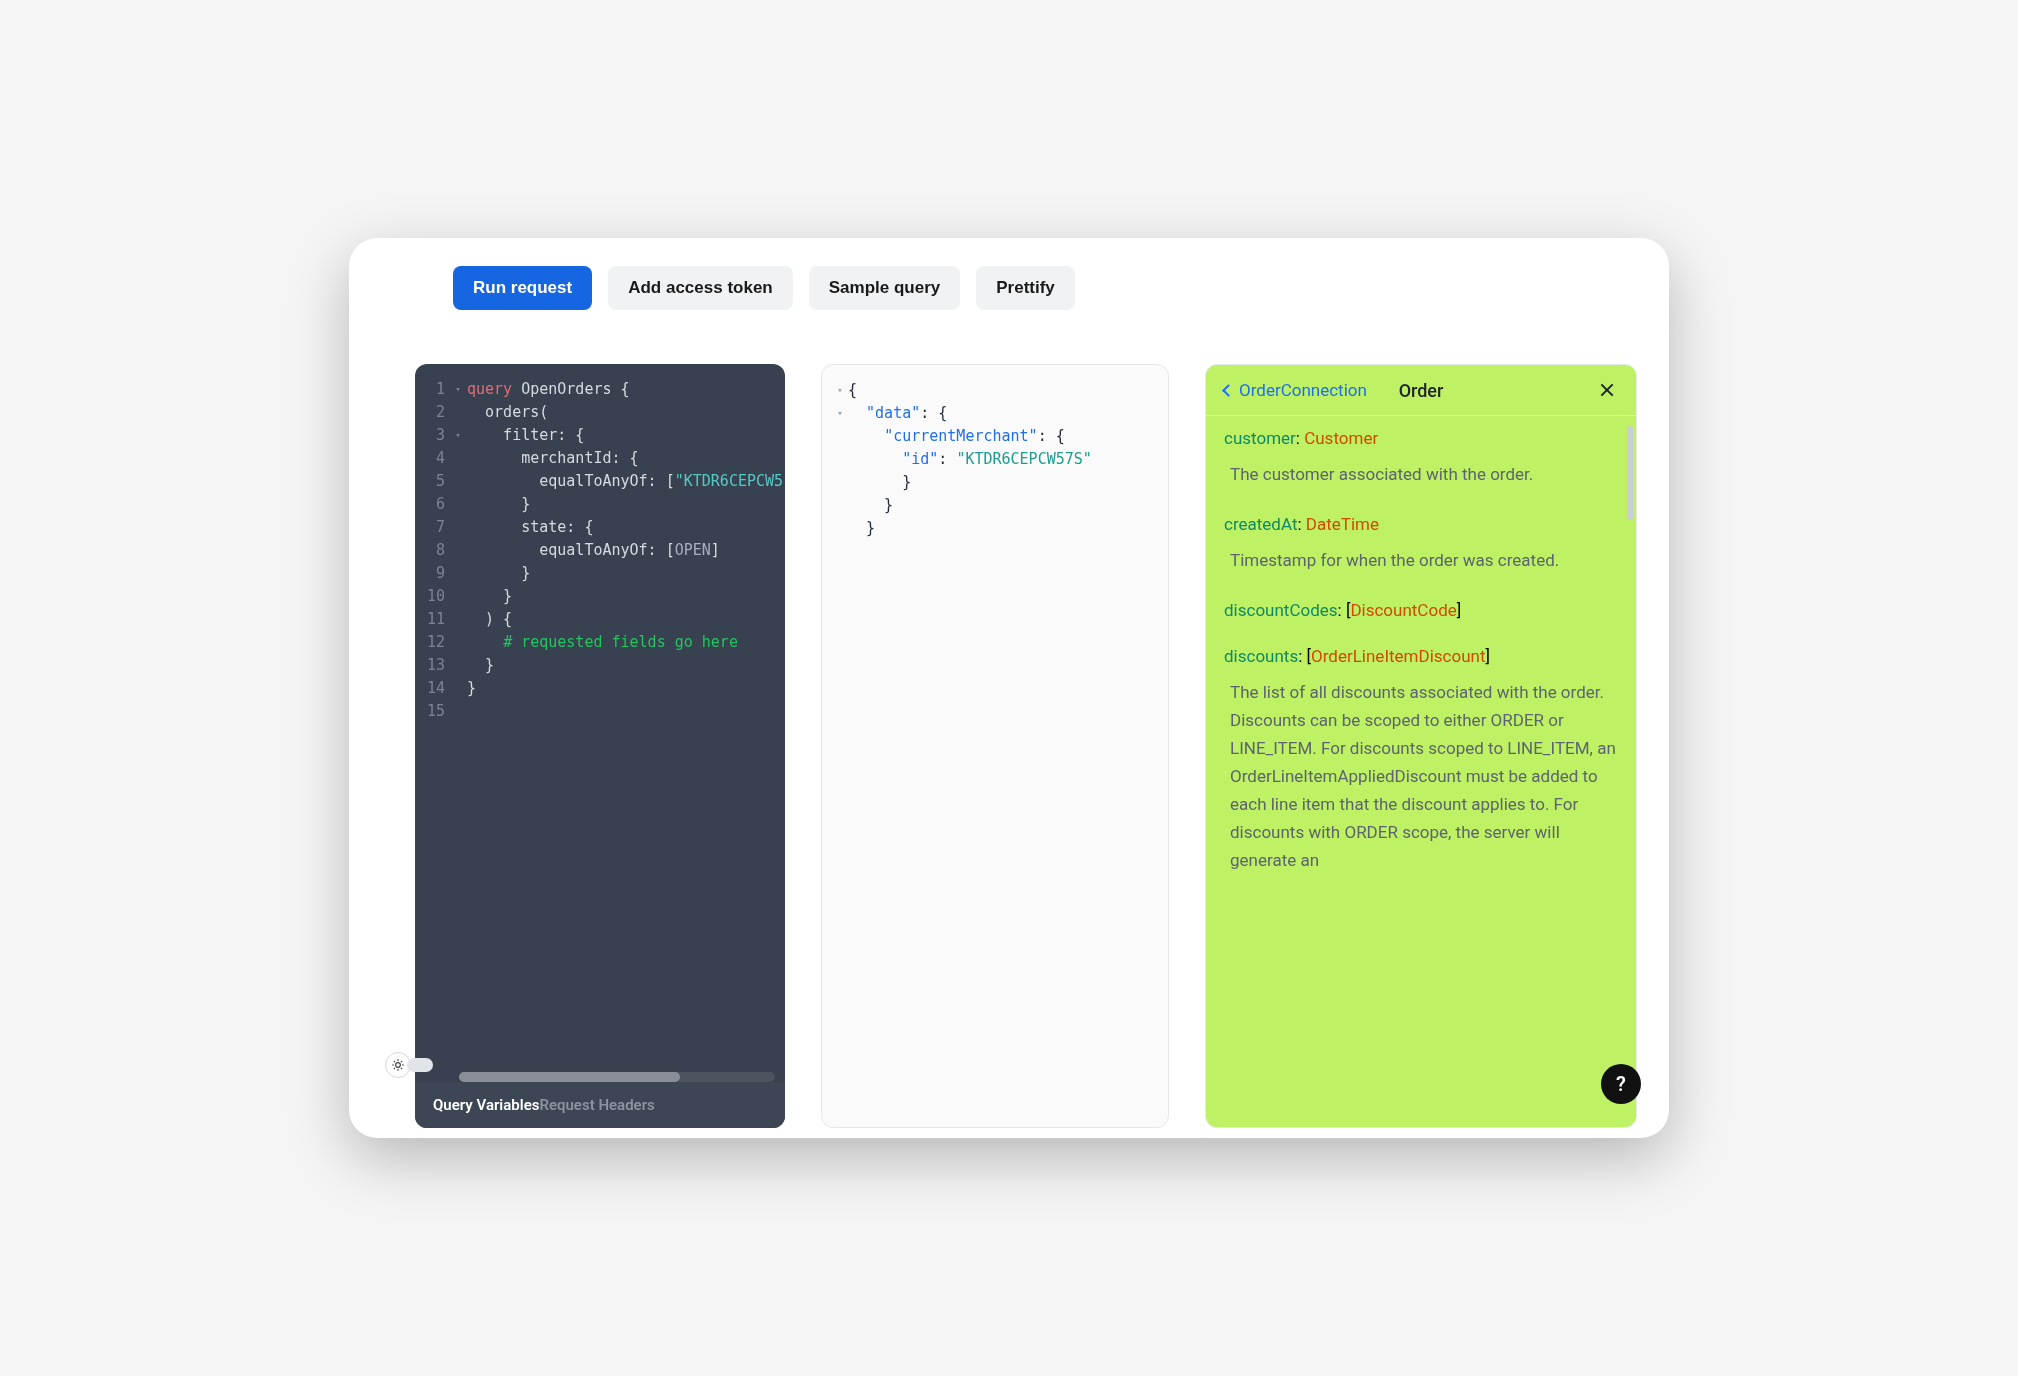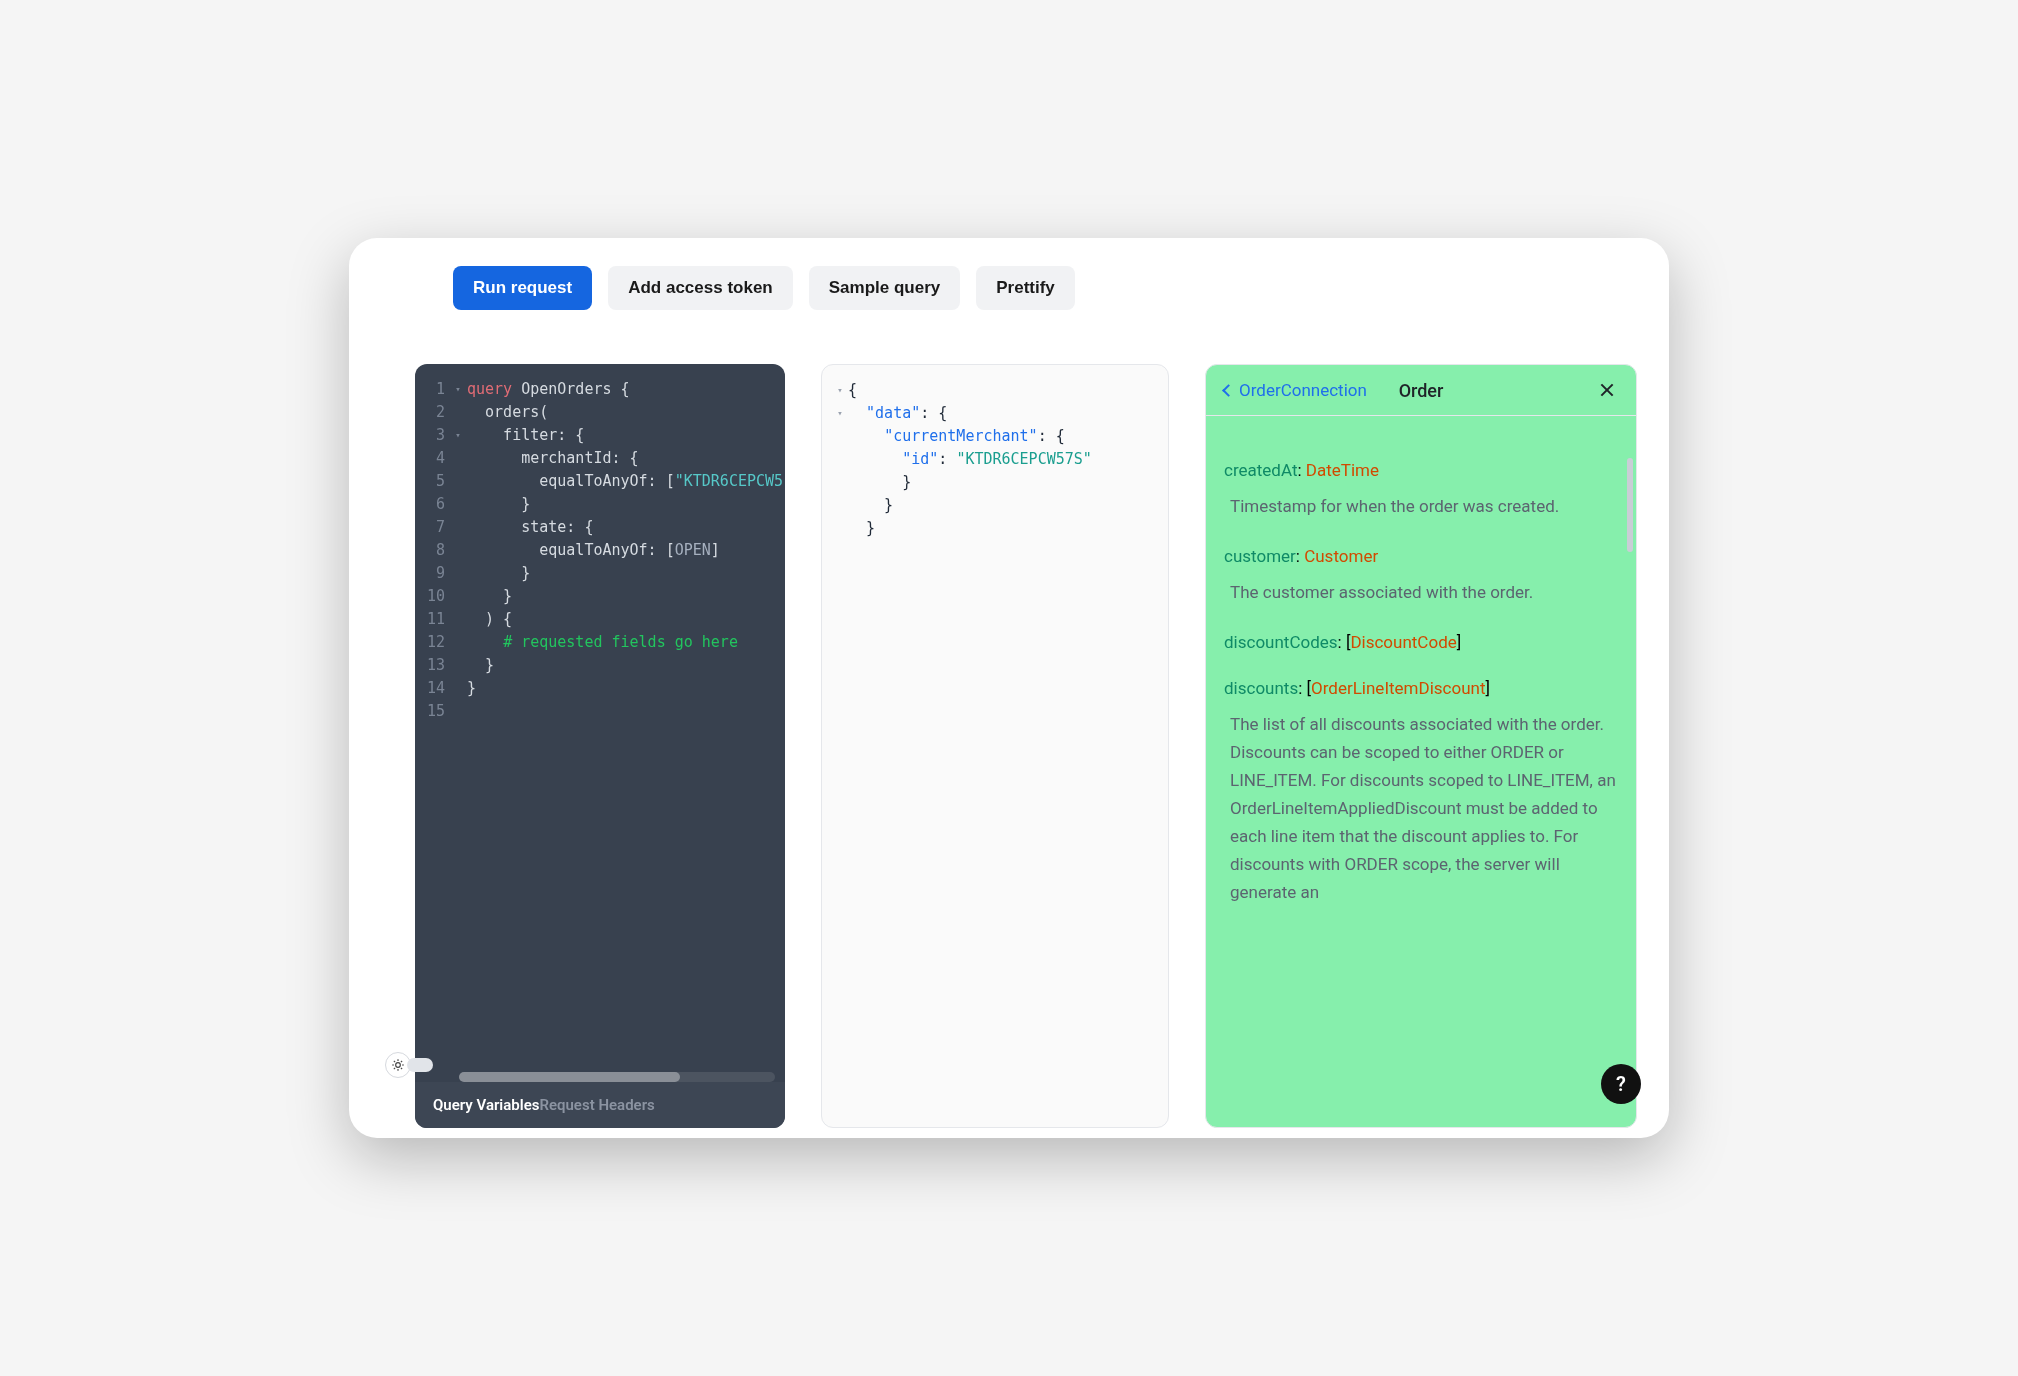--- a/index.html
+++ b/index.html
@@ -62,23 +62,22 @@
     overflow: hidden;
   }
   .response-panel {
     flex: 0 0 348px;
     border: 1px solid #e5e7eb;
     background: #fafafa;
   }
   .docs-panel {
     flex: 1;
     border: 1px solid #e5e7eb;
-    background: #86efac;
-    position: relative;
-    gap: 32px;
+    background: #bef264;
+    position: relative;
   }
   
   .code-area {
     flex: 1;
     overflow: hidden;
     position: relative;
     font-family: ui-monospace, Menlo, Consolas, monospace;
     font-size: 15px;
     line-height: 23px;
     color: #d6dbe1;
@@ -292,26 +291,26 @@
           <span>OrderConnection</span>
         </div>
         <div class="docs-title">Order</div>
         <div class="docs-close">
           <span class="x-icon"></span>
         </div>
       </div>
       <div class="docs-body">
         <div id="docs-fields">
             <div class="field-block">
+              <div class="field-sig"><span class="fname">customer</span><span>: </span><span class="ftype">Customer</span><span></span></div>
+              <div class="fdesc">The customer associated with the order.</div>
+            </div>
+            <div class="field-block">
               <div class="field-sig"><span class="fname">createdAt</span><span>: </span><span class="ftype">DateTime</span><span></span></div>
               <div class="fdesc">Timestamp for when the order was created.</div>
-            </div>
-            <div class="field-block">
-              <div class="field-sig"><span class="fname">customer</span><span>: </span><span class="ftype">Customer</span><span></span></div>
-              <div class="fdesc">The customer associated with the order.</div>
             </div>
             <div class="field-block">
               <div class="field-sig"><span class="fname">discountCodes</span><span>: [</span><span class="ftype">DiscountCode</span><span>]</span></div>
             </div>
             <div class="field-block">
               <div class="field-sig"><span class="fname">discounts</span><span>: [</span><span class="ftype">OrderLineItemDiscount</span><span>]</span></div>
               <div class="fdesc">The list of all discounts associated with the order. Discounts can be scoped to either ORDER or LINE_ITEM. For discounts scoped to LINE_ITEM, an OrderLineItemAppliedDiscount must be added to each line item that the discount applies to. For discounts with ORDER scope, the server will generate an</div>
             </div>
           </div>
         <div class="docs-scroll"></div>

